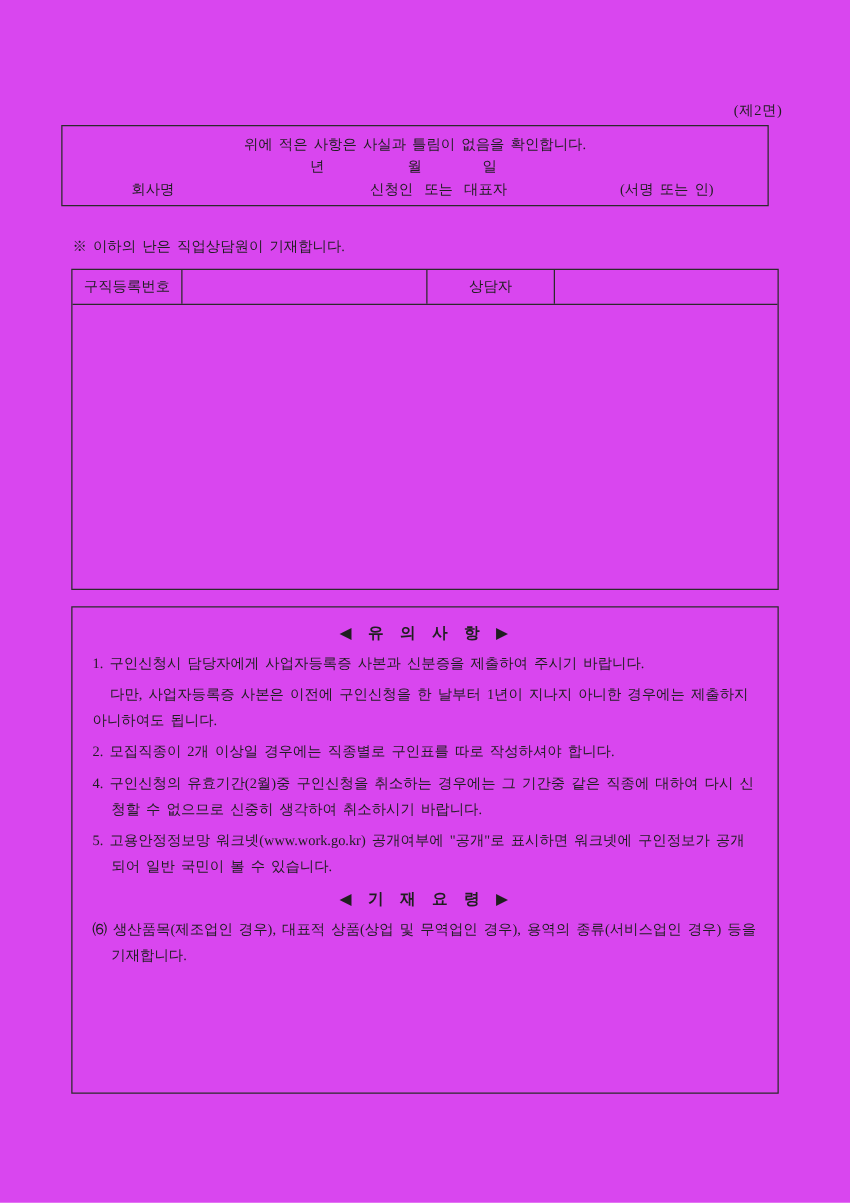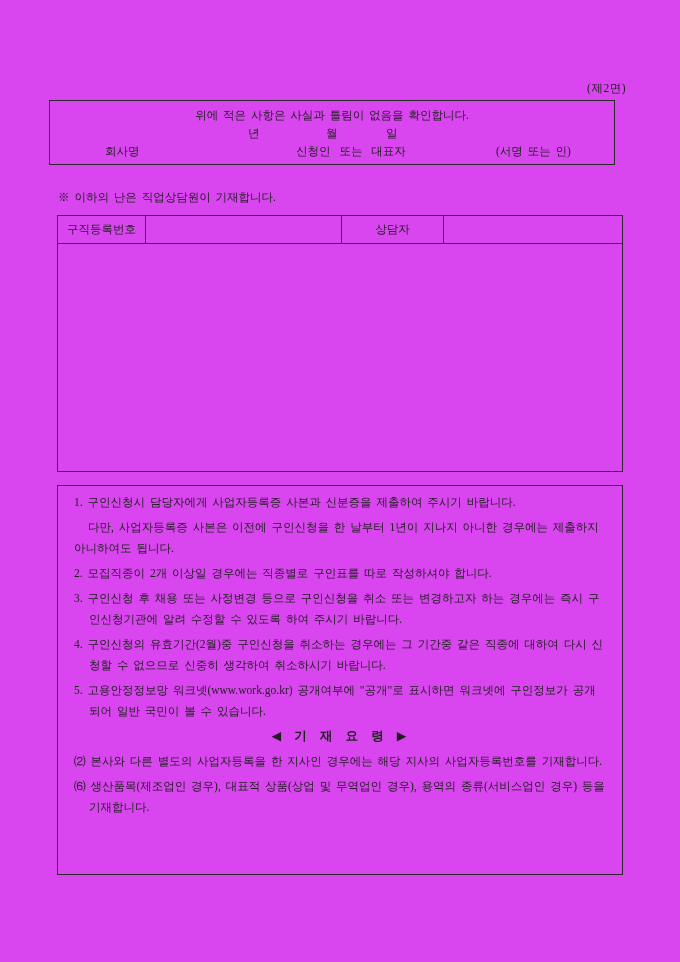--- a/index.html
+++ b/index.html
@@ -94,25 +94,24 @@
       <div class="cell"></div>
       <div class="cell">상담자</div>
       <div class="cell last"></div>
     </div>
     <div class="ct-r2">
       <div class="cell last"></div>
     </div>
   </div>
 
   <div class="notice-box">
+    <div class="sec-title">◀ 유 의 사 항 ▶</div>
     <p class="num-item">1. 구인신청시 담당자에게 사업자등록증 사본과 신분증을 제출하여 주시기 바랍니다.</p>
     <p class="sub-item">다만, 사업자등록증 사본은 이전에 구인신청을 한 날부터 1년이 지나지 아니한 경우에는 제출하지 아니하여도 됩니다.</p>
     <p class="num-item">2. 모집직종이 2개 이상일 경우에는 직종별로 구인표를 따로 작성하셔야 합니다.</p>
-    <p class="num-item">3. 구인신청 후 채용 또는 사정변경 등으로 구인신청을 취소 또는 변경하고자 하는 경우에는 즉시 구인신청기관에 알려 수정할 수 있도록 하여 주시기 바랍니다.</p>
     <p class="num-item">4. 구인신청의 유효기간(2월)중 구인신청을 취소하는 경우에는 그 기간중 같은 직종에 대하여 다시 신청할 수 없으므로 신중히 생각하여 취소하시기 바랍니다.</p>
     <p class="num-item">5. 고용안정정보망 워크넷(www.work.go.kr) 공개여부에 "공개"로 표시하면 워크넷에 구인정보가 공개되어 일반 국민이 볼 수 있습니다.</p>
 
     <div class="sec-title">◀ 기 재 요 령 ▶</div>
-    <p class="g-item">⑵ 본사와 다른 별도의 사업자등록을 한 지사인 경우에는 해당 지사의 사업자등록번호를 기재합니다.</p>
     <p class="g-item">⑹ 생산품목(제조업인 경우), 대표적 상품(상업 및 무역업인 경우), 용역의 종류(서비스업인 경우) 등을 기재합니다.</p>
   </div>
 
 </div>
 
 </body></html>

